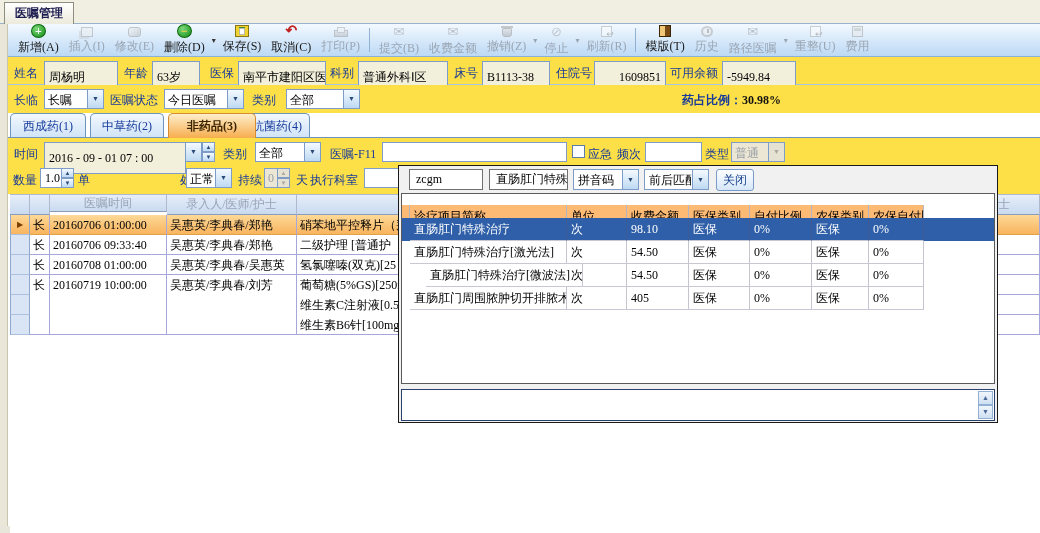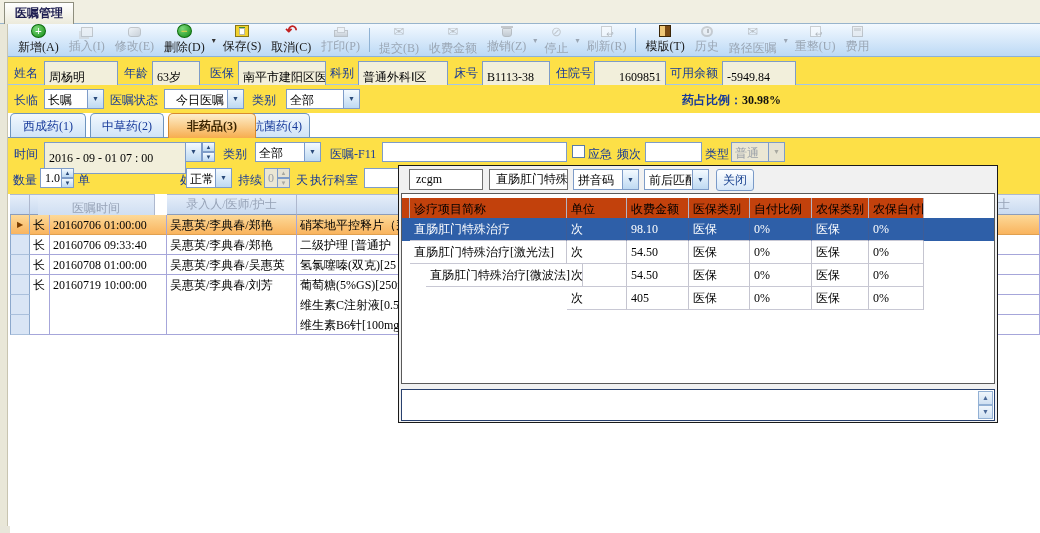--- a/index.html
+++ b/index.html
@@ -85,21 +85,21 @@
   .gdata.sel{background:linear-gradient(#fdd998,#f9b45e);border-bottom:1px solid #e0a050;}
 
   
   #popup{left:398px;top:165px;width:600px;height:258px;background:#f1f1f1;border:1px solid #1a1a1a;z-index:20;}
   .pop-input{position:absolute;height:21px;background:#fff;border:1px solid #707070;display:flex;align-items:center;padding:0 6px;white-space:nowrap;overflow:hidden;}
   .pop-combo{position:absolute;height:21px;background:#fff;border:1px solid #7e9cc8;display:flex;}
   .pop-combo .cval{flex:1;padding:2px 4px;white-space:nowrap;overflow:hidden;}
   .pop-combo .cbtn{width:16px;background:linear-gradient(#f4faff,#bed9f2);border-left:1px solid #7e9cc8;display:flex;align-items:center;justify-content:center;font-size:7px;color:#2a4a7a;}
   .pop-close{position:absolute;height:22px;border:1px solid #7a9ac8;border-radius:3px;background:linear-gradient(#fdfeff,#d6e7f8);color:#17408f;display:flex;align-items:center;justify-content:center;}
   #pop-table{position:absolute;left:2px;top:27px;width:594px;height:191px;background:#fff;border:1px solid #5a5a5a;}
-  .pth{position:absolute;top:4px;height:24px;border-right:1px solid #b4b4c4;border-bottom:1px solid #888;display:flex;align-items:center;padding-left:4px;white-space:nowrap;overflow:hidden;background:#c2410c;}
+  .pth{position:absolute;top:11px;height:24px;border-right:1px solid #b4b4c4;border-bottom:1px solid #888;display:flex;align-items:center;padding-left:4px;white-space:nowrap;overflow:hidden;background:#fdba74;}
   .prow{position:absolute;left:0;width:592px;height:23px;background:#fff;}
   .prow.sel{background:#2e5fa8;color:#fff;}
   .pcell{position:absolute;top:0;height:23px;border-right:1px solid rgba(90,90,120,.35);border-bottom:1px solid #c8c8d4;display:flex;align-items:center;padding-left:4px;white-space:nowrap;overflow:hidden;}
   #pop-bottom{position:absolute;left:2px;top:223px;width:594px;height:32px;background:#fff;border:1px solid #28406e;}
   .sb{position:absolute;right:1px;width:15px;height:14px;background:linear-gradient(#f0f6fc,#cfe0f2);border:1px solid #92b0d4;display:flex;align-items:center;justify-content:center;font-size:7px;color:#4a6898;}
 </style>
 </head>
 <body>
 
 <div class="abs tabbar">
@@ -220,21 +220,21 @@
     </div>
   </div>
 
 <div class="abs blue-row" style="top:85px;height:28px;">
   <span class="abs blab" style="left:6px;top:7px;">长临</span>
   <div class="combo" style="left:36px;top:4px;width:60px;">
     <span class="cval">长嘱</span>
     <span class="cbtn">▼</span>
   </div>
   <span class="abs blab" style="left:102px;top:7px;">医嘱状态</span>
-  <div class="combo" style="left:156px;top:4px;width:80px;text-align:right;">
+  <div class="combo" style="left:156px;top:4px;width:80px;">
     <span class="cval">今日医嘱</span>
     <span class="cbtn">▼</span>
   </div>
   <span class="abs blab" style="left:244px;top:7px;">类别</span>
   <div class="combo" style="left:278px;top:4px;width:74px;">
     <span class="cval">全部</span>
     <span class="cbtn">▼</span>
   </div>
   <span class="abs" style="left:674px;top:7px;font-weight:bold;"><span class="blab">药占比例：</span><span style="color:#111;">30.98%</span></span>
 </div>
@@ -306,21 +306,21 @@
   <span class="abs blab" style="left:288px;top:34px;">天</span>
   <span class="abs blab" style="left:302px;top:34px;">执行科室</span>
   <div class="winput" style="left:356px;top:30px;width:38px;">
       <span></span>
     </div>
 </div>
 
 <div class="abs" id="order-grid">
     <div class="gcell ghead" style="left: 0px; top: 0px; width: 20px; height: 21px;"></div>
     <div class="gcell ghead" style="left: 20px; top: 0px; width: 20px; height: 21px;"></div>
-    <div class="gcell ghead" style="left: 28px; top: 0px; width: 117px; height: 28px;">医嘱时间</div>
+    <div class="gcell ghead" style="left: 40px; top: 0px; width: 117px; height: 18px;">医嘱时间</div>
     <div class="gcell ghead" style="left: 157px; top: 0px; width: 130px; height: 21px;">录入人/医师/护士</div>
     <div class="gcell ghead" style="left: 287px; top: 0px; width: 693px; height: 21px;"></div>
     <div class="gcell ghead lpad" style="left: 980px; top: 0px; width: 50px; height: 21px;">士</div>
     <div class="gcell gsel cur" style="left: 0px; top: 21px; width: 20px; height: 20px;"></div>
     <div class="gcell gsel" style="left: 0px; top: 41px; width: 20px; height: 20px;"></div>
     <div class="gcell gsel" style="left: 0px; top: 61px; width: 20px; height: 20px;"></div>
     <div class="gcell gsel" style="left: 0px; top: 81px; width: 20px; height: 20px;"></div>
     <div class="gcell gsel" style="left: 0px; top: 101px; width: 20px; height: 20px;"></div>
     <div class="gcell gsel" style="left: 0px; top: 121px; width: 20px; height: 20px;"></div>
     <div class="gcell gdata sel" style="left: 20px; top: 21px; width: 20px; height: 20px;">长</div>
@@ -405,20 +405,21 @@
       <div class="prow" style="top: 70px;">
         <div class="pcell" style="left: 24px; width: 157px;">直肠肛门特殊治疗[微波法]</div>
         <div class="pcell" style="left: 165px; width: 60px;">次</div>
         <div class="pcell" style="left: 225px; width: 62px;">54.50</div>
         <div class="pcell" style="left: 287px; width: 61px;">医保</div>
         <div class="pcell" style="left: 348px; width: 62px;">0%</div>
         <div class="pcell" style="left: 410px; width: 57px;">医保</div>
         <div class="pcell" style="left: 467px; width: 55px;">0%</div>
       </div>
       <div class="prow" style="top: 93px;">
+        <div class="pcell" style="left: 8px; width: 157px;">直肠肛门周围脓肿切开排脓术</div>
         <div class="pcell" style="left: 165px; width: 60px;">次</div>
         <div class="pcell" style="left: 225px; width: 62px;">405</div>
         <div class="pcell" style="left: 287px; width: 61px;">医保</div>
         <div class="pcell" style="left: 348px; width: 62px;">0%</div>
         <div class="pcell" style="left: 410px; width: 57px;">医保</div>
         <div class="pcell" style="left: 467px; width: 55px;">0%</div>
       </div>
     </div>
   <div id="pop-bottom">
     <div class="sb" style="top:1px;">▲</div>

